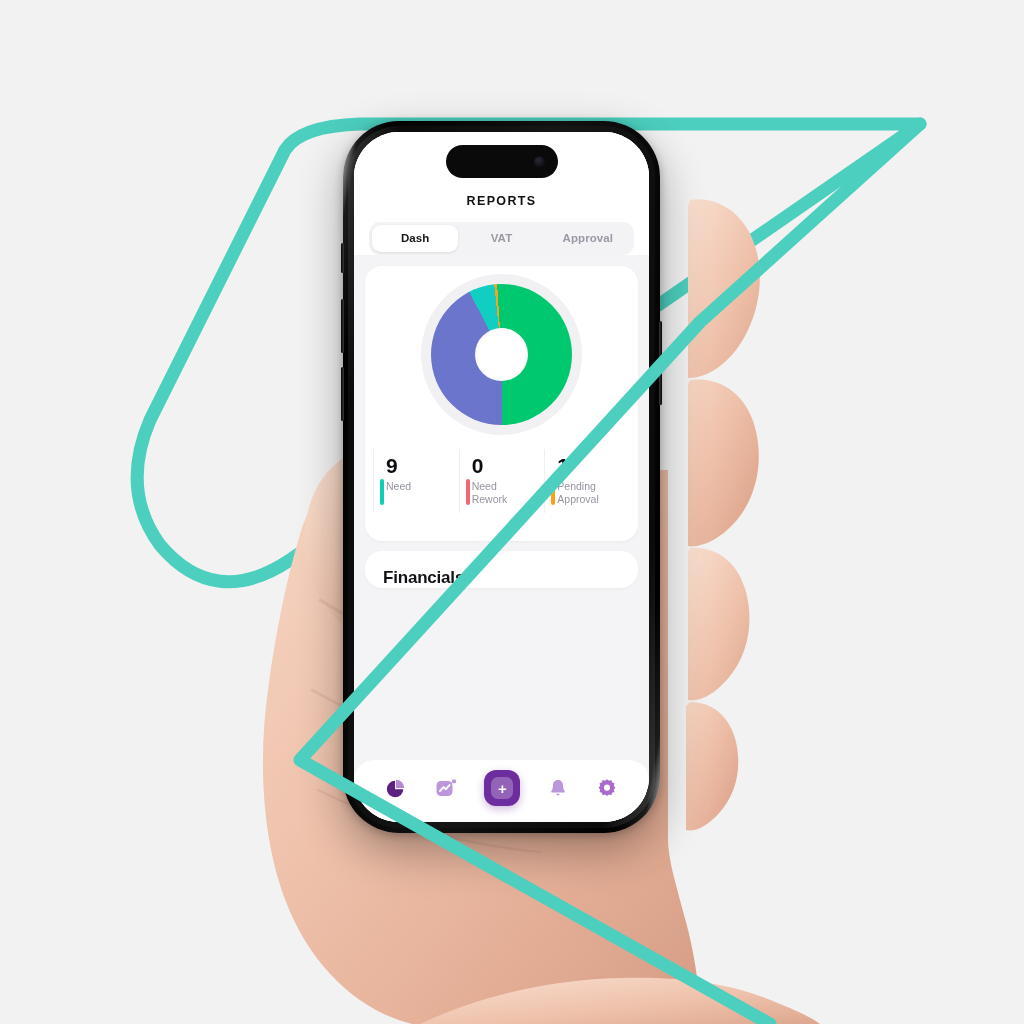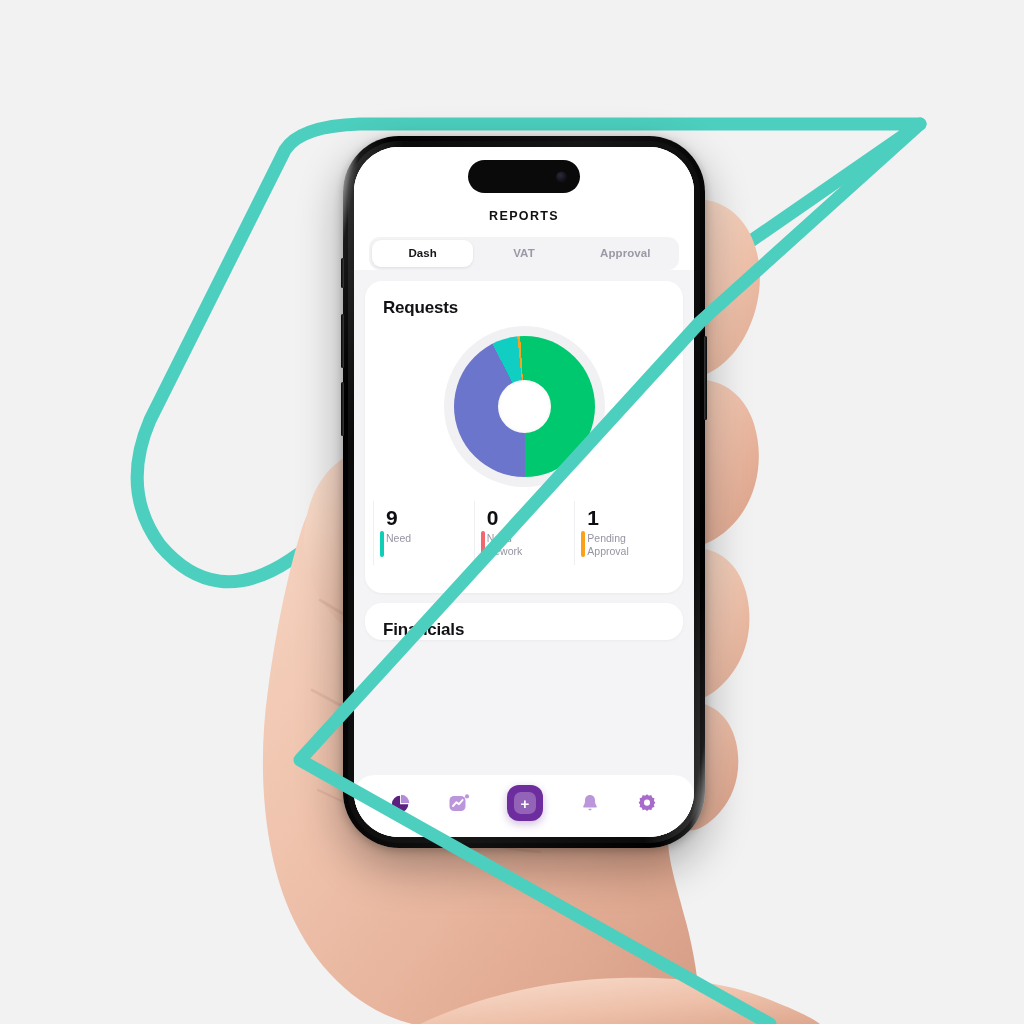--- a/index.html
+++ b/index.html
@@ -13,22 +13,22 @@
   
   #ribbon-layer{ position:absolute; inset:0; width:1024px; height:1024px; z-index:1; }
   #ribbon-layer-front{ position:absolute; inset:0; width:1024px; height:1024px; z-index:6; pointer-events:none; }
 
   
   #hand-layer{ position:absolute; inset:0; width:1024px; height:1024px; z-index:3; }
 
   
   #phone{
     position:absolute;
-    left:343px; top:136px;
-    width:362px; height:712px;
+    left:343px; top:121px;
+    width:317px; height:712px;
     z-index:4;
   }
   .phone-body{
     position:absolute; inset:0;
     border-radius:56px;
     background:linear-gradient(100deg,#ececec 0%,#1a1a1a 4%,#000 10%,#111 50%,#000 90%,#1d1d1d 96%,#d8d8d8 100%);
     box-shadow:0 18px 46px rgba(0,0,0,.33), 0 2px 10px rgba(0,0,0,.25);
   }
   .phone-rim{
     position:absolute; left:5px; top:5px; right:5px; bottom:5px;
@@ -301,21 +301,20 @@
 
       <div class="tabbar">
         <div class="tab active">Dash</div>
         <div class="tab">VAT</div>
         <div class="tab">Approval</div>
       </div>
 
       <div class="scroll-area">
 
         <div class="card">
-          <div class="card-title">Requests</div>
 
           <div class="donut-wrap">
             <div class="donut-outer">
               <div class="donut" id="donut-ring" style="background: conic-gradient(from 180deg, rgb(107, 117, 204) 0deg, rgb(107, 117, 204) 152.94deg, rgb(17, 206, 195) 152.94deg, rgb(17, 206, 195) 174.12deg, rgb(244, 163, 34) 174.12deg, rgb(244, 163, 34) 176.47deg, rgb(0, 200, 110) 176.47deg, rgb(0, 200, 110) 360deg);">
                 <div class="donut-hole"></div>
               </div>
             </div>
           </div>
 
           <div class="stats">

